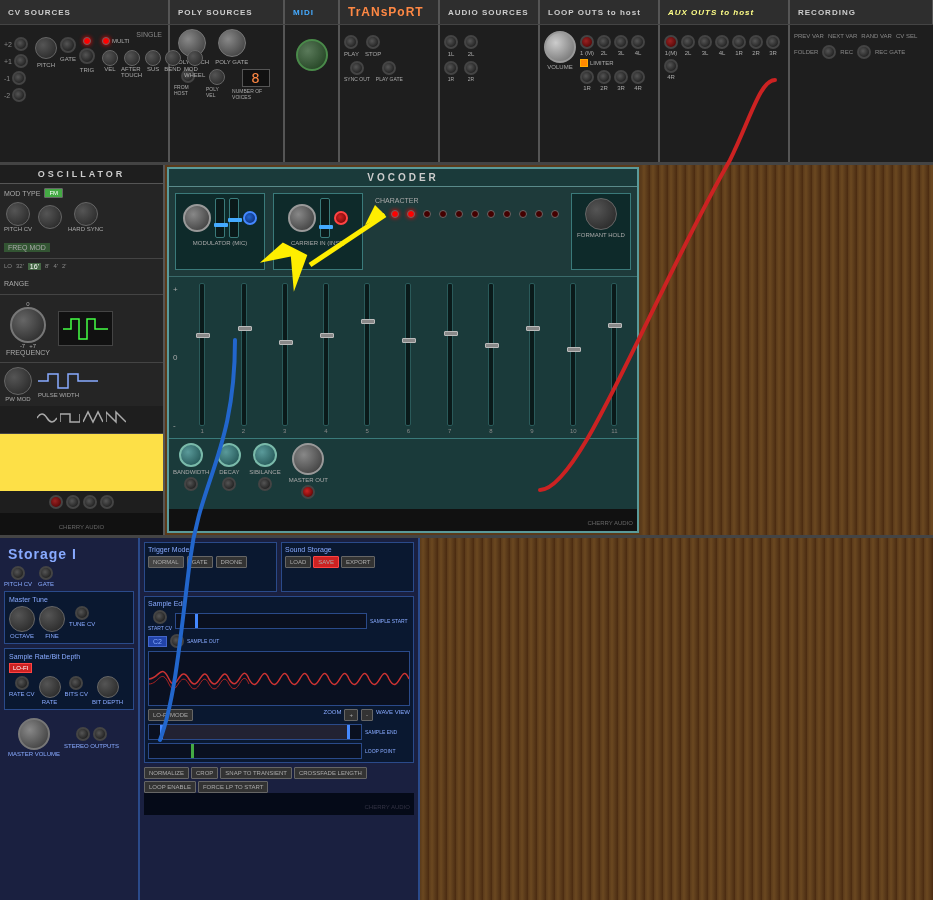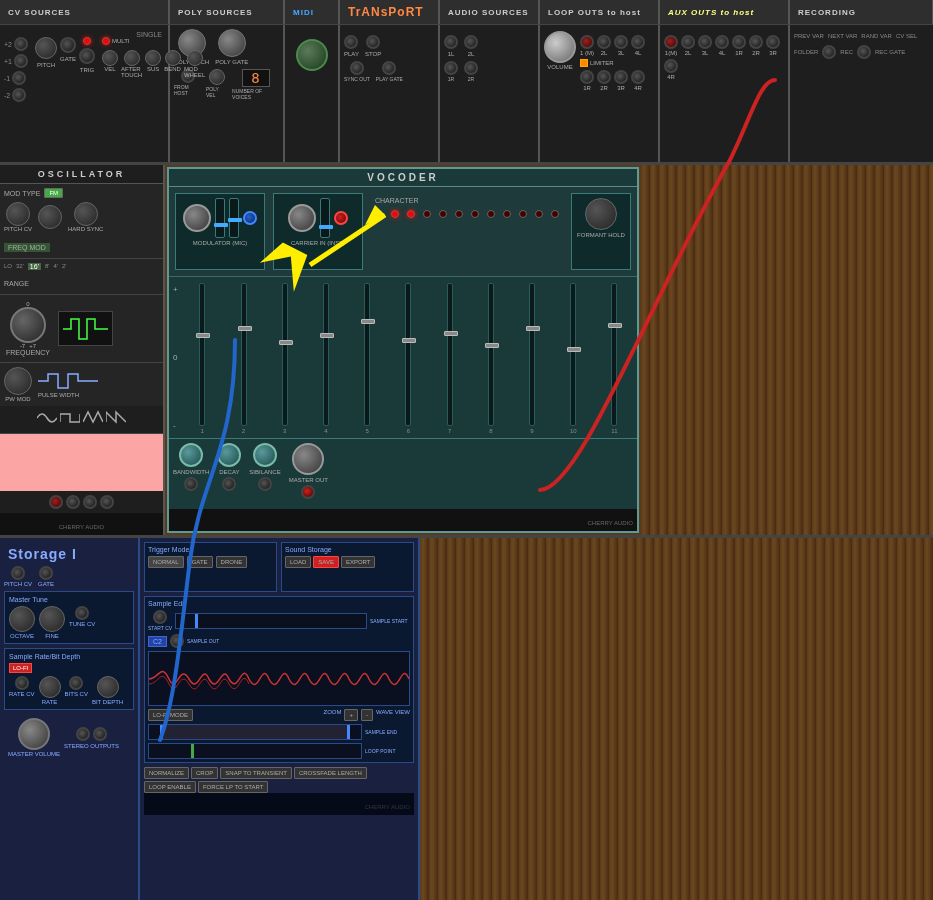--- a/index.html
+++ b/index.html
@@ -216,21 +216,21 @@
       flex: 1;
       display: flex;
       position: relative;
       overflow: hidden;
     }
 
     .left-strip {
       width: 165px;
       display: flex;
       flex-direction: column;
-      background: #fca5a5;
+      background: #fde047;
       border-right: 2px solid #555;
       flex-shrink: 0;
     }
 
     .center-area {
       flex: 1;
       display: flex;
       flex-direction: column;
       position: relative;
     }

